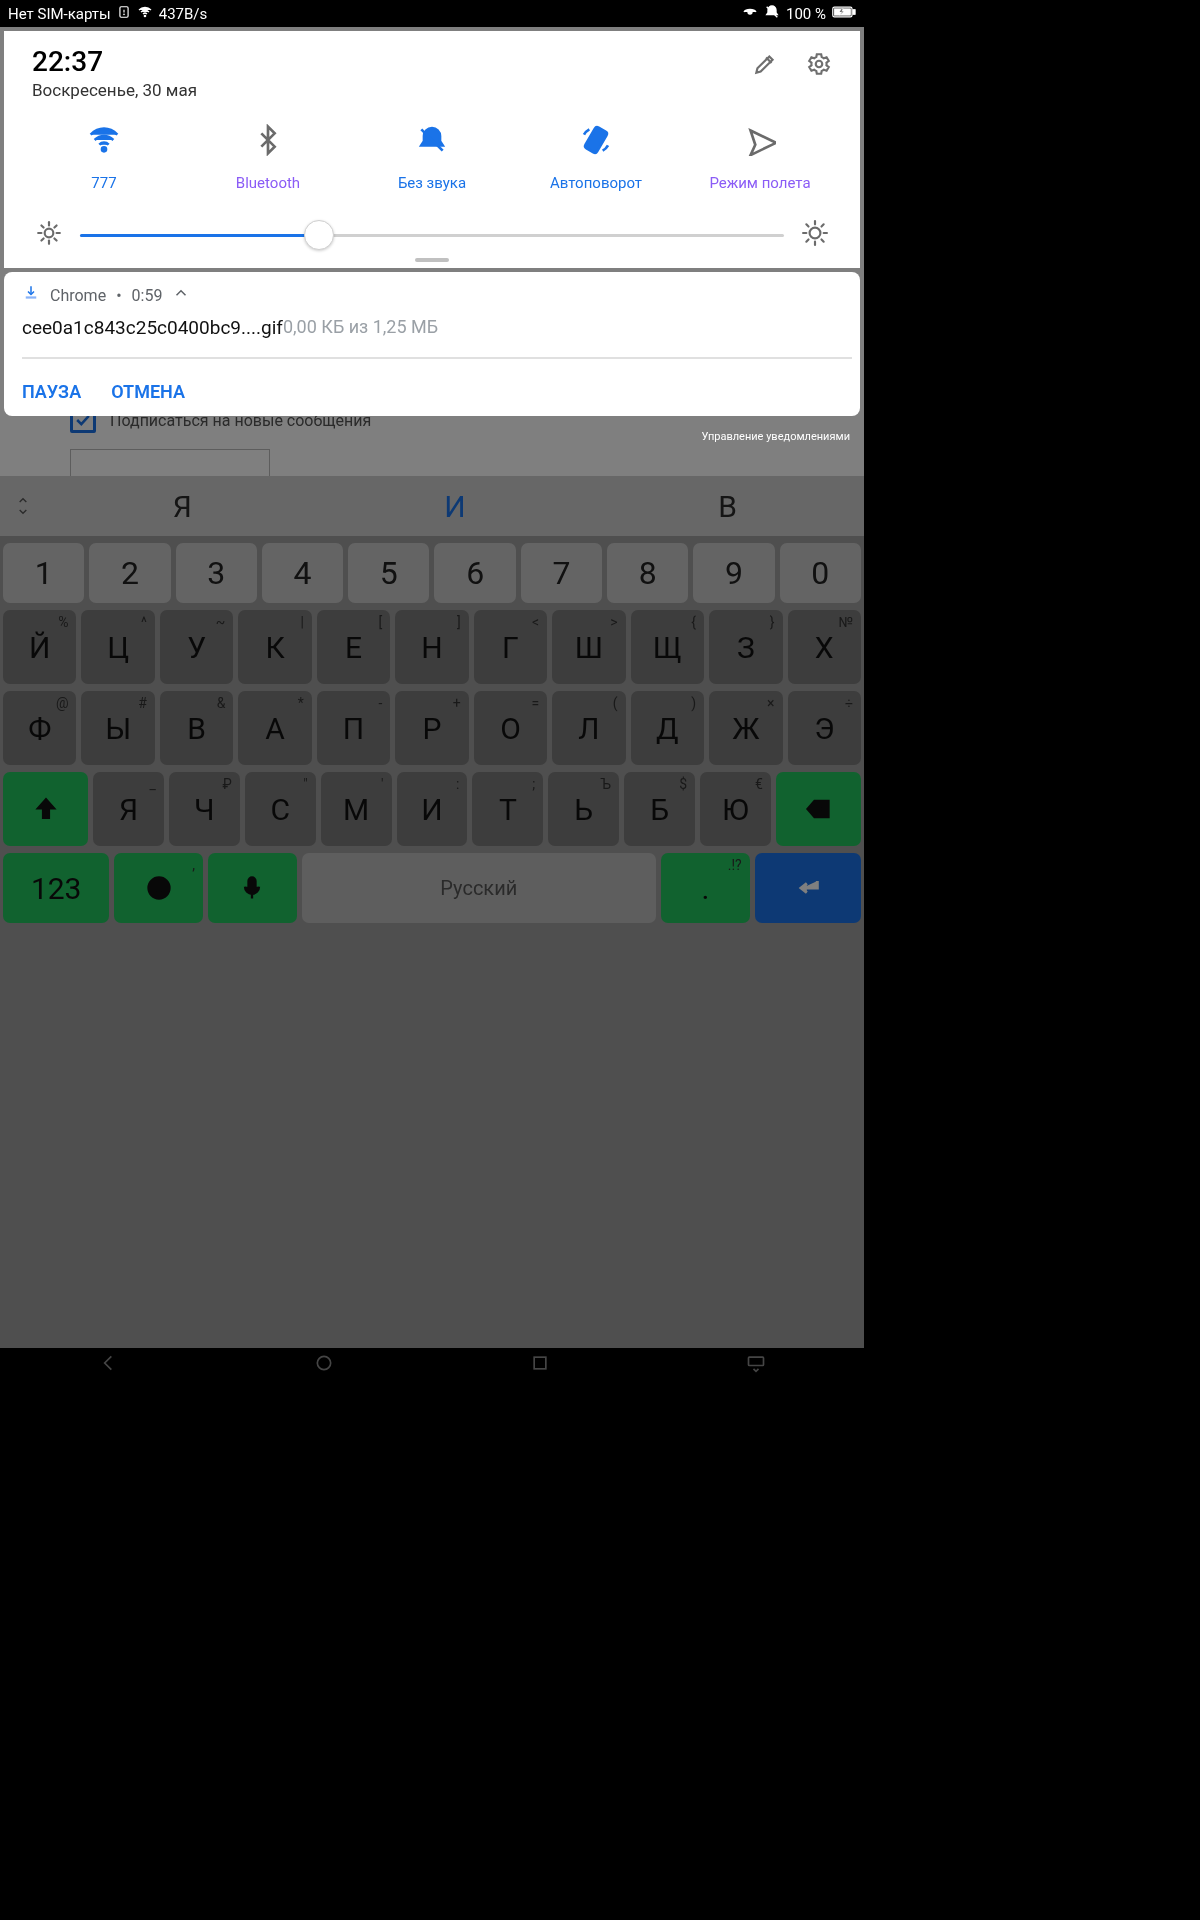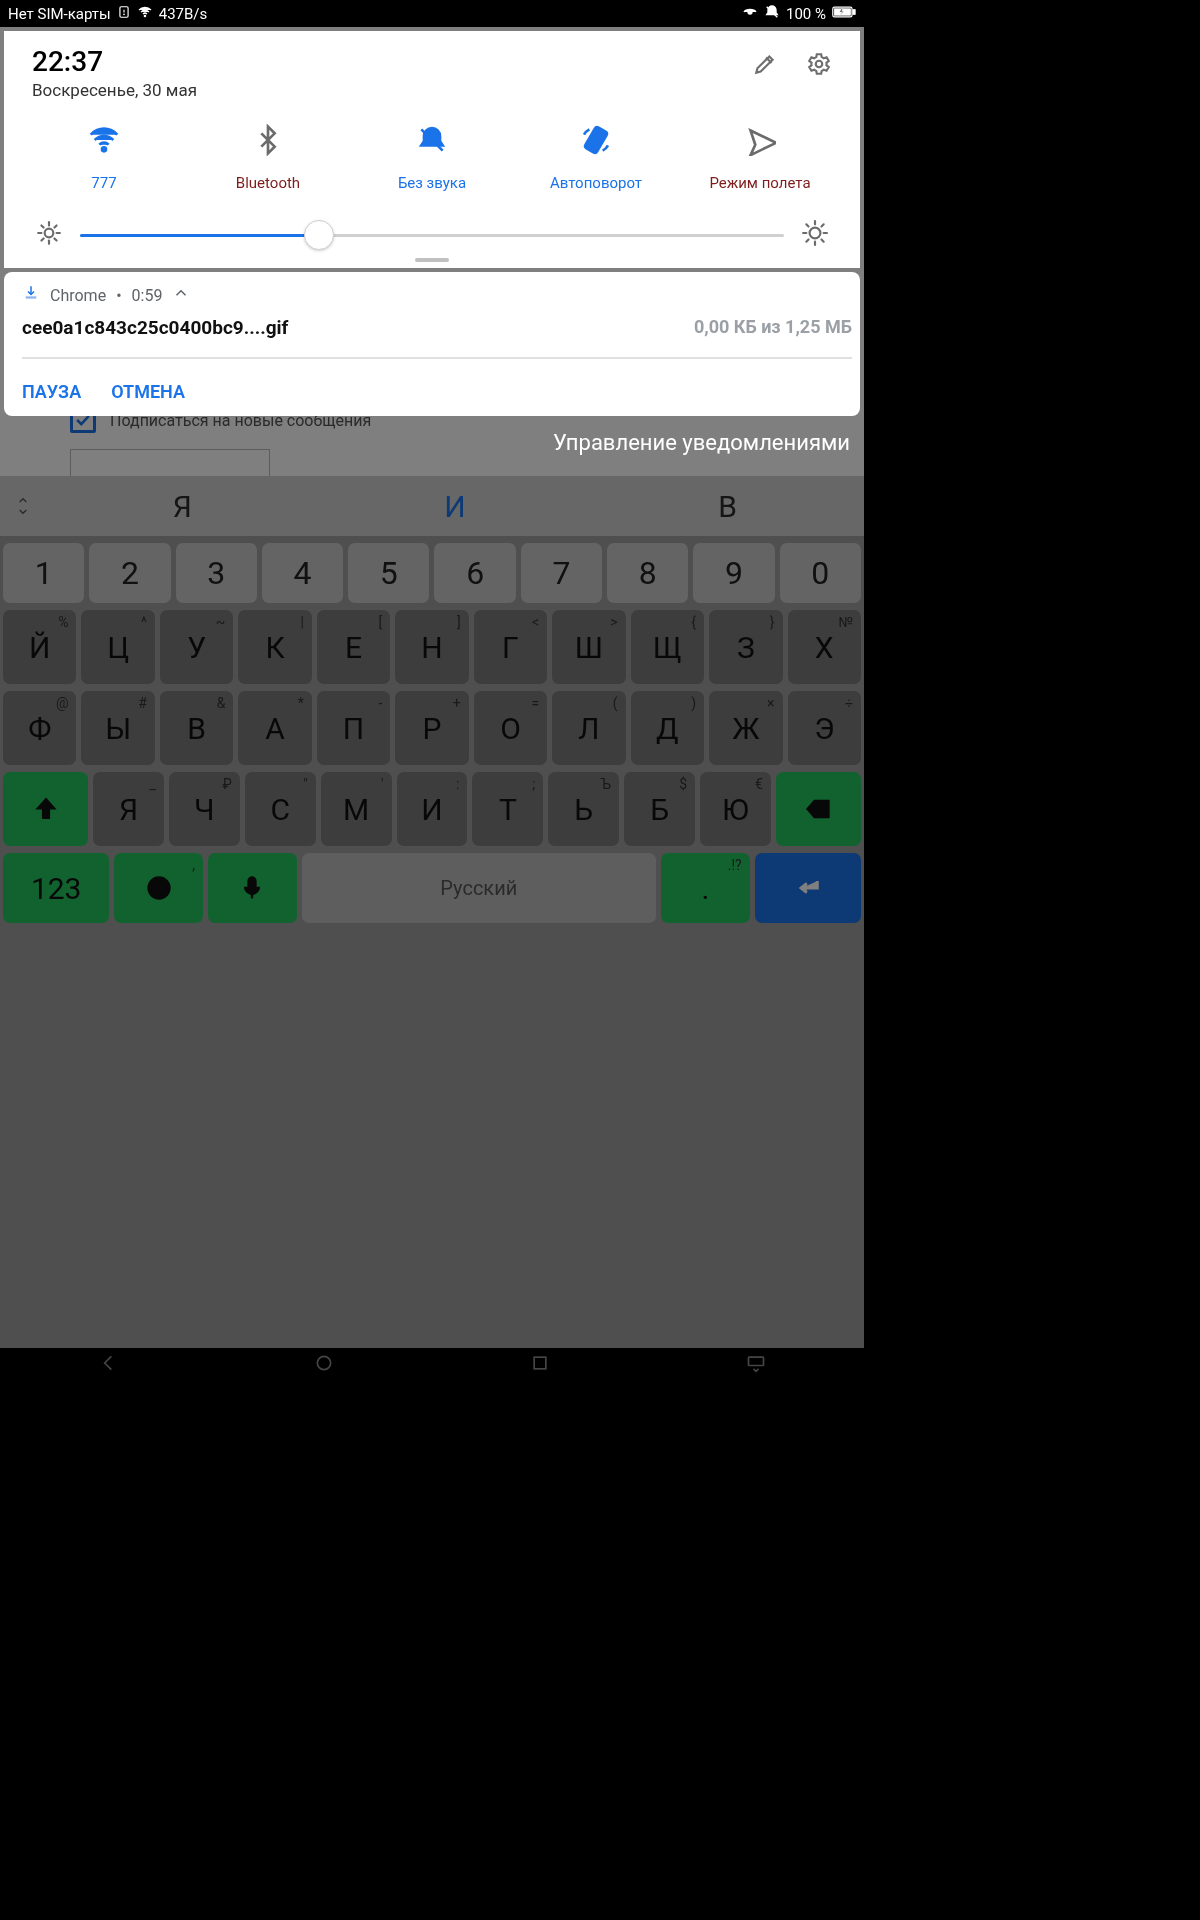--- a/index.html
+++ b/index.html
@@ -14,43 +14,43 @@
   
   .qs-panel { margin:4px; background:#fff; border-radius:0; padding:14px 28px 4px 28px; position:relative; z-index:4; }
   .qs-head { display:flex; justify-content:space-between; align-items:flex-start; }
   .qs-time { font-size:28px; font-weight:500; }
   .qs-date { font-size:17px; color:#333; margin-top:2px; }
   .qs-head-icons { display:flex; gap:28px; margin-top:6px; }
   .qs-head-icons svg { width:26px; height:26px; stroke:#6f6f6f; fill:none; stroke-width:2; }
 
   .qs-tiles { display:flex; justify-content:space-between; margin:24px 18px 0 18px; }
   .tile { display:flex; flex-direction:column; align-items:center; gap:14px; width:108px; }
-  .tile-label { font-size:15px; color:#7f1d1d; }
+  .tile-label { font-size:15px; color:#8b5cf6; }
   .tile.active .tile-label, .tile.active svg { color:#1a73e8; stroke:#1a73e8; fill:#1a73e8 }
   .tile svg { width:32px; height:32px; stroke:#6b6b6b; fill:none; stroke-width:2; }
 
   .brightness { display:flex; align-items:center; gap:18px; margin:28px 4px 0 4px;}
   .brightness svg { width:26px; height:26px; stroke:#6b6b6b; fill:none; stroke-width:2; }
   .slider-track { flex:1; height:3px; background:#d0d0d0; position:relative; border-radius:2px;}
   .slider-fill { position:absolute; left:0; top:0; height:100%; width:34%; background:#1a73e8; border-radius:2px;}
   .slider-thumb { position:absolute; left:34%; top:50%; transform:translate(-50%,-50%); width:30px; height:30px; border-radius:50%; background:#fff; border:1px solid #d0d0d0; box-shadow:0 1px 3px rgba(0,0,0,.2);}
   .qs-grabber { width:34px; height:4px; background:#c0c0c0; border-radius:2px; margin:8px auto 2px auto; }
 
   
   .notif { margin:4px; background:#fff; border-radius:8px; padding:12px 8px 14px 18px; position:relative; z-index:4; }
   .notif-head { display:flex; align-items:center; gap:10px; font-size:16px; color:#5f6368; }
   .notif-head .dl-icon svg{width:18px;height:18px;}
   .notif-head .chev svg{width:18px;height:18px;stroke:#5f6368;fill:none;stroke-width:2;}
-  .notif-row { display:flex; justify-content:space-between; margin-top:10px; font-size:19px;font-weight:bold; }
+  .notif-row { display:flex; margin-top:10px; font-size:19px; }
   .notif-file { color:#111; }
   .notif-size { color:#9aa0a6; font-size:18px; }
   .notif-progress { height:2px; background:#e0e0e0; margin-top:18px; }
   .notif-actions { display:flex; gap:30px; margin-top:22px; font-size:18px; font-weight:600; color:#1a73e8;text-align:right; }
 
-  .manage-bar { display:flex; justify-content:space-between; align-items:center; padding:10px 14px 0 80px; color:#fff; font-size:22px; position:relative; z-index:4;}
+  .manage-bar { display:flex; justify-content:space-between; align-items:center; padding:10px 14px 0 80px; color:#fff; font-size:11px; position:relative; z-index:4;}
 
   
   .dim { position:absolute; left:0; right:0; top:27px; bottom:0; background:rgba(0,0,0,0.50); z-index:3; pointer-events:none;}
 
   
   .suggestions { position:absolute; top:476px; left:0; right:0; height:60px; display:flex; align-items:center; background:#cfcfcf; z-index:2;}
   .sugg-chevs { width:46px; display:flex; flex-direction:column; align-items:center; gap:-4px; color:#555;}
   .sugg-col { flex:1; text-align:center; font-size:30px; color:#2b2b2b;}
   .sugg-col.center { color:#1a73e8; }
 

